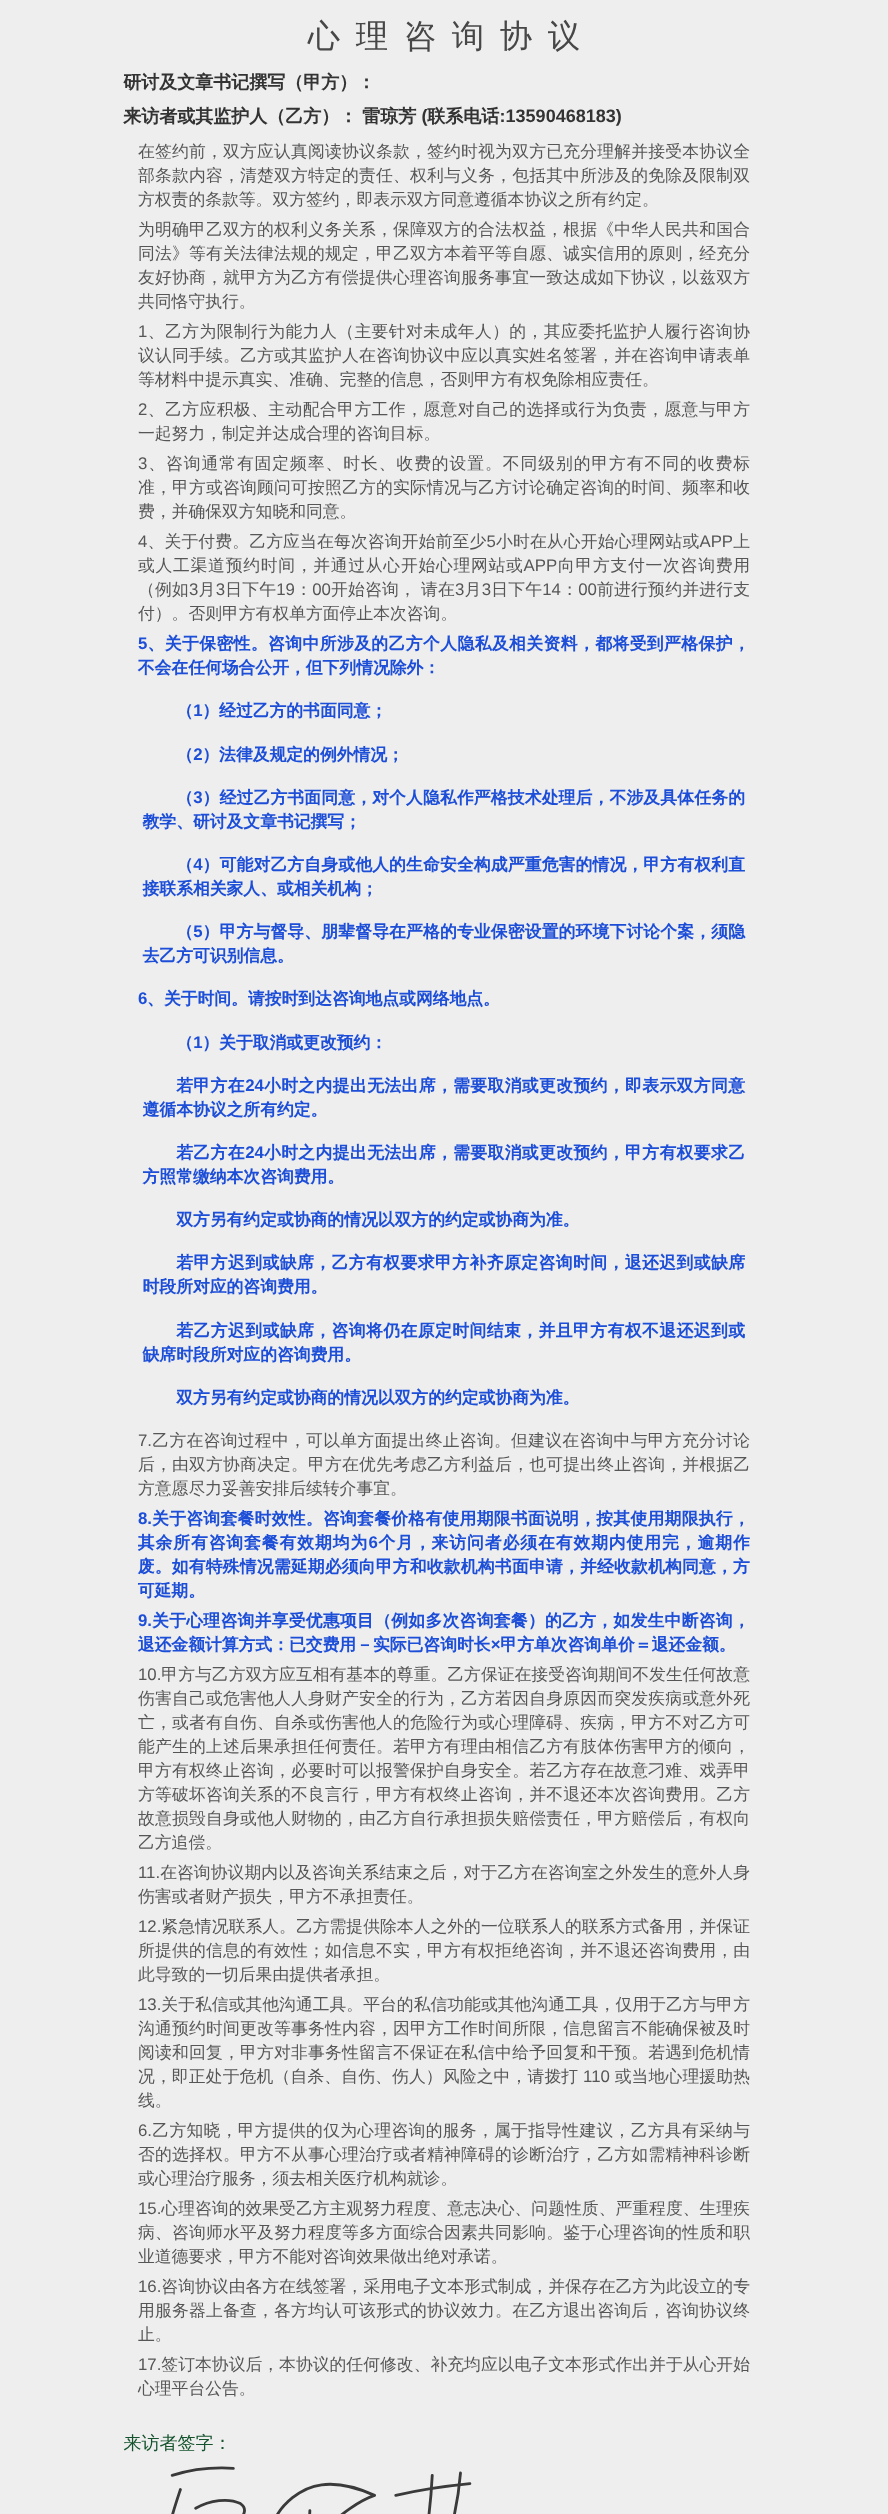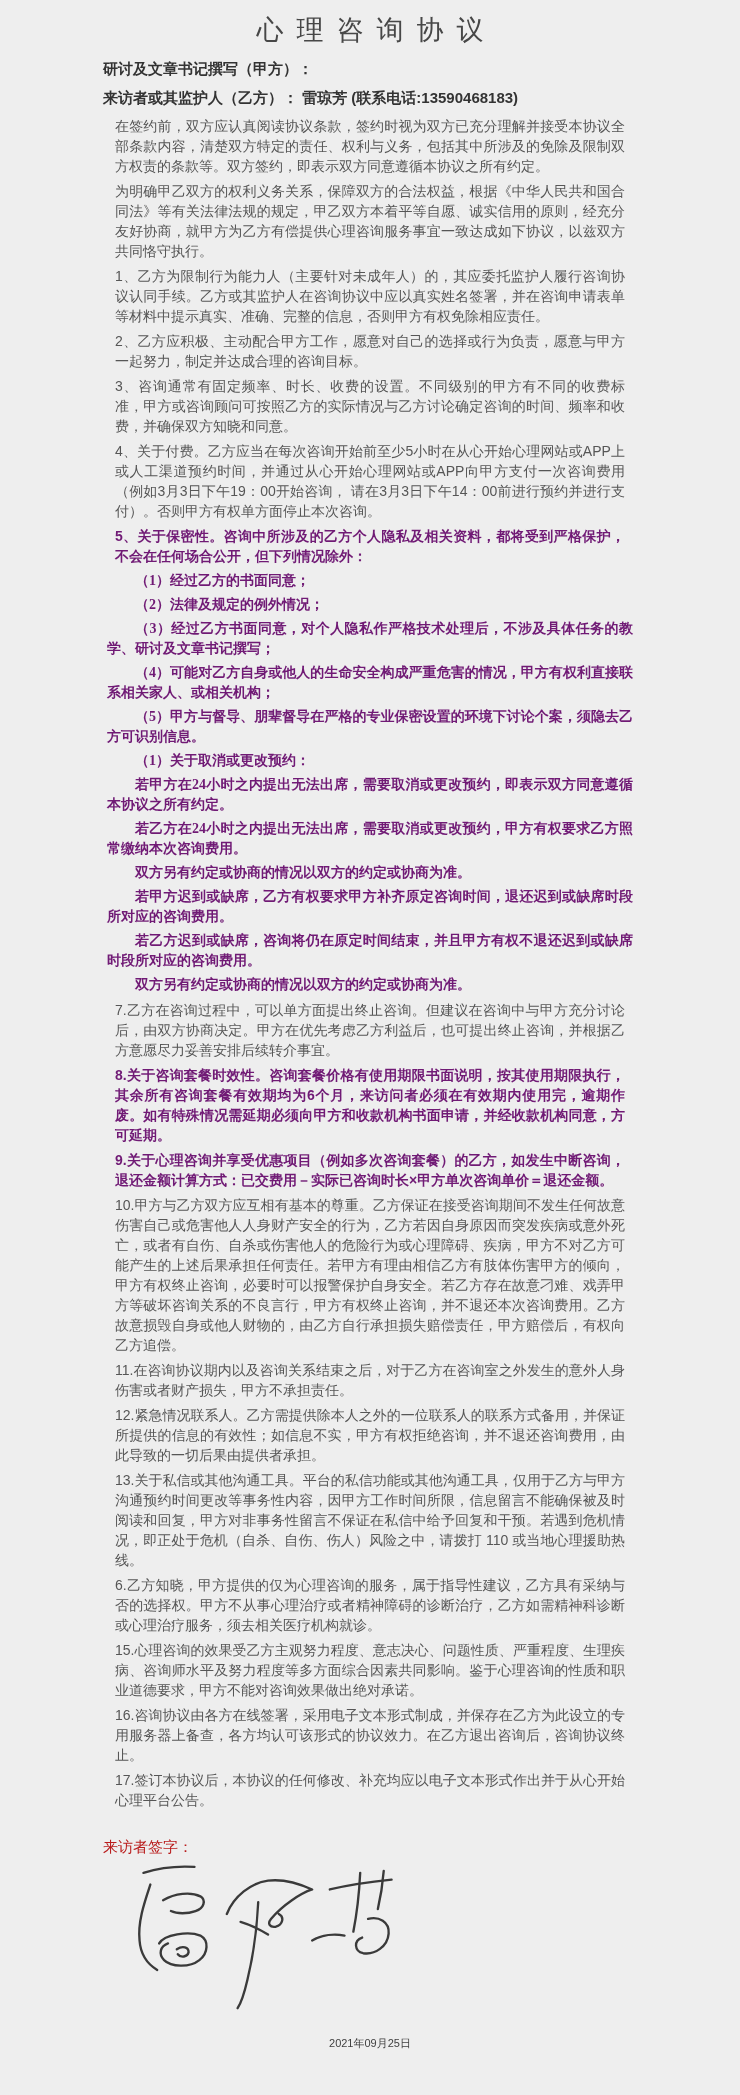--- a/index.html
+++ b/index.html
@@ -29,27 +29,27 @@
     font-size:15px; line-height:21px;
     font-weight:700; color:#333333;
     text-align:left;
   }
   .para {
     margin:5px 12px;
     font-size:14px; line-height:20px;
     text-align:justify;
     color:#565656;
   }
-  .para.bold { font-weight:700; color:#701a75; }
-  .para.tight { margin:4px;font-family:Liberation Serif, serif; }
+  .para.bold { font-weight:700; color:#1d4ed8; }
+  .para.tight { margin:16px; }
   .para.indent { text-indent:2em; }
   .sig-label {
     margin:26px 0 0 0;
     font-size:15px; line-height:21px;
-    color:#b91c1c;
+    color:#14532d;
   }
   .signature-box { margin:6px 0 0 30px; }
   .signature-box svg { display:block; }
   .doc-date {
     margin-top:18px;
     text-align:center;
     font-size:11px; line-height:20px;
     color:#3f3f3f;
   }
 </style>
@@ -69,20 +69,21 @@
       <p class="para">1、乙方为限制行为能力人（主要针对未成年人）的，其应委托监护人履行咨询协议认同手续。乙方或其监护人在咨询协议中应以真实姓名签署，并在咨询申请表单等材料中提示真实、准确、完整的信息，否则甲方有权免除相应责任。</p>
       <p class="para">2、乙方应积极、主动配合甲方工作，愿意对自己的选择或行为负责，愿意与甲方一起努力，制定并达成合理的咨询目标。</p>
       <p class="para">3、咨询通常有固定频率、时长、收费的设置。不同级别的甲方有不同的收费标准，甲方或咨询顾问可按照乙方的实际情况与乙方讨论确定咨询的时间、频率和收费，并确保双方知晓和同意。</p>
       <p class="para">4、关于付费。乙方应当在每次咨询开始前至少5小时在从心开始心理网站或APP上或人工渠道预约时间，并通过从心开始心理网站或APP向甲方支付一次咨询费用（例如3月3日下午19：00开始咨询， 请在3月3日下午14：00前进行预约并进行支付）。否则甲方有权单方面停止本次咨询。</p>
       <p class="para bold">5、关于保密性。咨询中所涉及的乙方个人隐私及相关资料，都将受到严格保护，不会在任何场合公开，但下列情况除外：</p>
       <p class="para bold tight indent">（1）经过乙方的书面同意；</p>
       <p class="para bold tight indent">（2）法律及规定的例外情况；</p>
       <p class="para bold tight indent">（3）经过乙方书面同意，对个人隐私作严格技术处理后，不涉及具体任务的教学、研讨及文章书记撰写；</p>
       <p class="para bold tight indent">（4）可能对乙方自身或他人的生命安全构成严重危害的情况，甲方有权利直接联系相关家人、或相关机构；</p>
       <p class="para bold tight indent">（5）甲方与督导、朋辈督导在严格的专业保密设置的环境下讨论个案，须隐去乙方可识别信息。</p>
+      <p class="para bold">6、关于时间。请按时到达咨询地点或网络地点。</p>
       <p class="para bold tight indent">（1）关于取消或更改预约：</p>
       <p class="para bold tight indent">若甲方在24小时之内提出无法出席，需要取消或更改预约，即表示双方同意遵循本协议之所有约定。</p>
       <p class="para bold tight indent">若乙方在24小时之内提出无法出席，需要取消或更改预约，甲方有权要求乙方照常缴纳本次咨询费用。</p>
       <p class="para bold tight indent">双方另有约定或协商的情况以双方的约定或协商为准。</p>
       <p class="para bold tight indent">若甲方迟到或缺席，乙方有权要求甲方补齐原定咨询时间，退还迟到或缺席时段所对应的咨询费用。</p>
       <p class="para bold tight indent">若乙方迟到或缺席，咨询将仍在原定时间结束，并且甲方有权不退还迟到或缺席时段所对应的咨询费用。</p>
       <p class="para bold tight indent">双方另有约定或协商的情况以双方的约定或协商为准。</p>
       <p class="para">7.乙方在咨询过程中，可以单方面提出终止咨询。但建议在咨询中与甲方充分讨论后，由双方协商决定。甲方在优先考虑乙方利益后，也可提出终止咨询，并根据乙方意愿尽力妥善安排后续转介事宜。</p>
       <p class="para bold">8.关于咨询套餐时效性。咨询套餐价格有使用期限书面说明，按其使用期限执行，其余所有咨询套餐有效期均为6个月，来访问者必须在有效期内使用完，逾期作废。如有特殊情况需延期必须向甲方和收款机构书面申请，并经收款机构同意，方可延期。</p>
       <p class="para bold">9.关于心理咨询并享受优惠项目（例如多次咨询套餐）的乙方，如发生中断咨询，退还金额计算方式：已交费用－实际已咨询时长×甲方单次咨询单价＝退还金额。</p>

